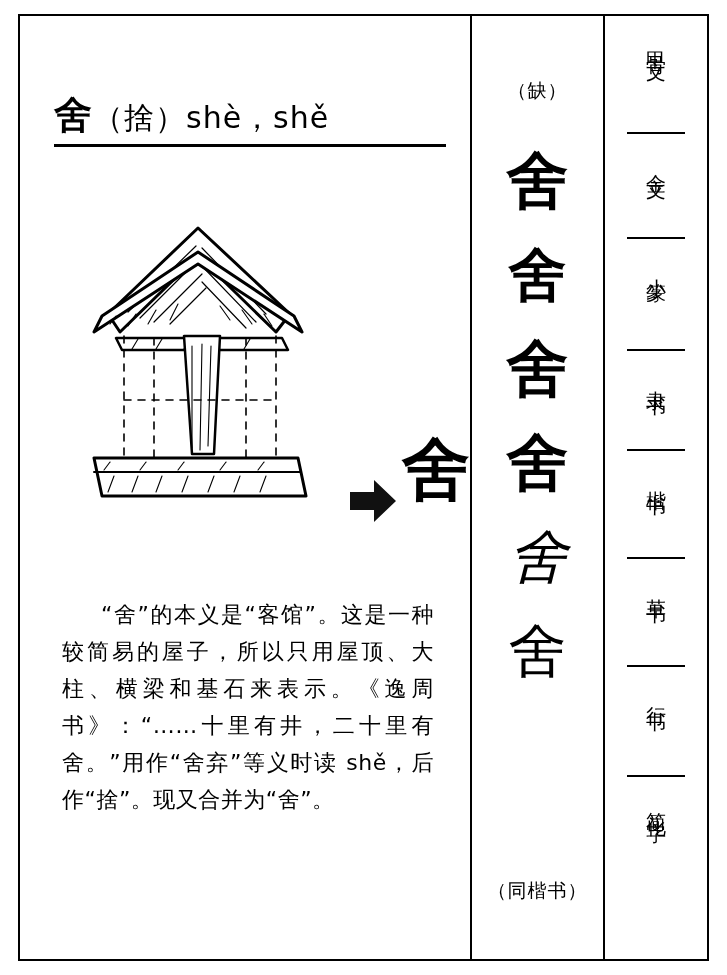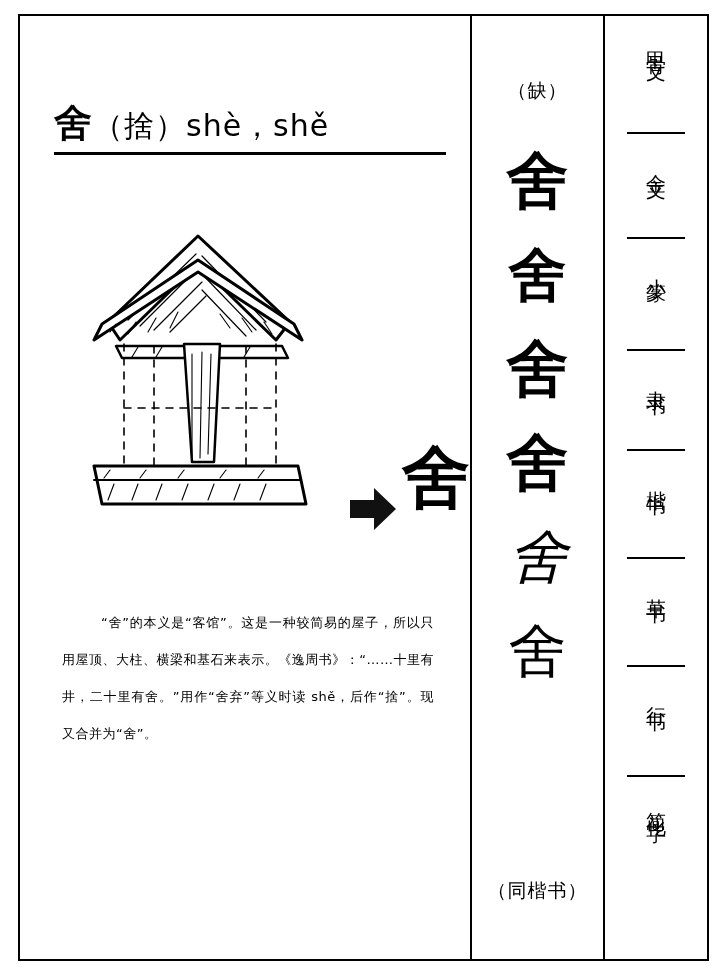--- a/index.html
+++ b/index.html
@@ -42,21 +42,21 @@
     width: 2px;
     background: #000;
   }
   .vline-a { left: 450px; }
   .vline-b { left: 583px; }
 
   
   .left-col {
     position: absolute;
     left: 0;
-    top: 8px;
+    top: 0;
     width: 410px;
     height: 100%;
     box-sizing: border-box;
   }
 
   .headword {
     position: absolute;
     left: 34px;
     top: 78px;
     width: 390px;
@@ -95,21 +95,21 @@
     height: 360px;
   }
 
   
   .body-text {
     position: absolute;
     left: 42px;
     top: 580px;
     width: 372px;
     font-family: "DejaVu Sans", sans-serif;
-    font-size: 13px;
+    font-size: 22px;
     line-height: 37px;
     text-align: justify;
     text-indent: 39px;
     letter-spacing: 0.5px;
   }
 
   
   .mid-col {
     position: absolute;
     left: 452px;

